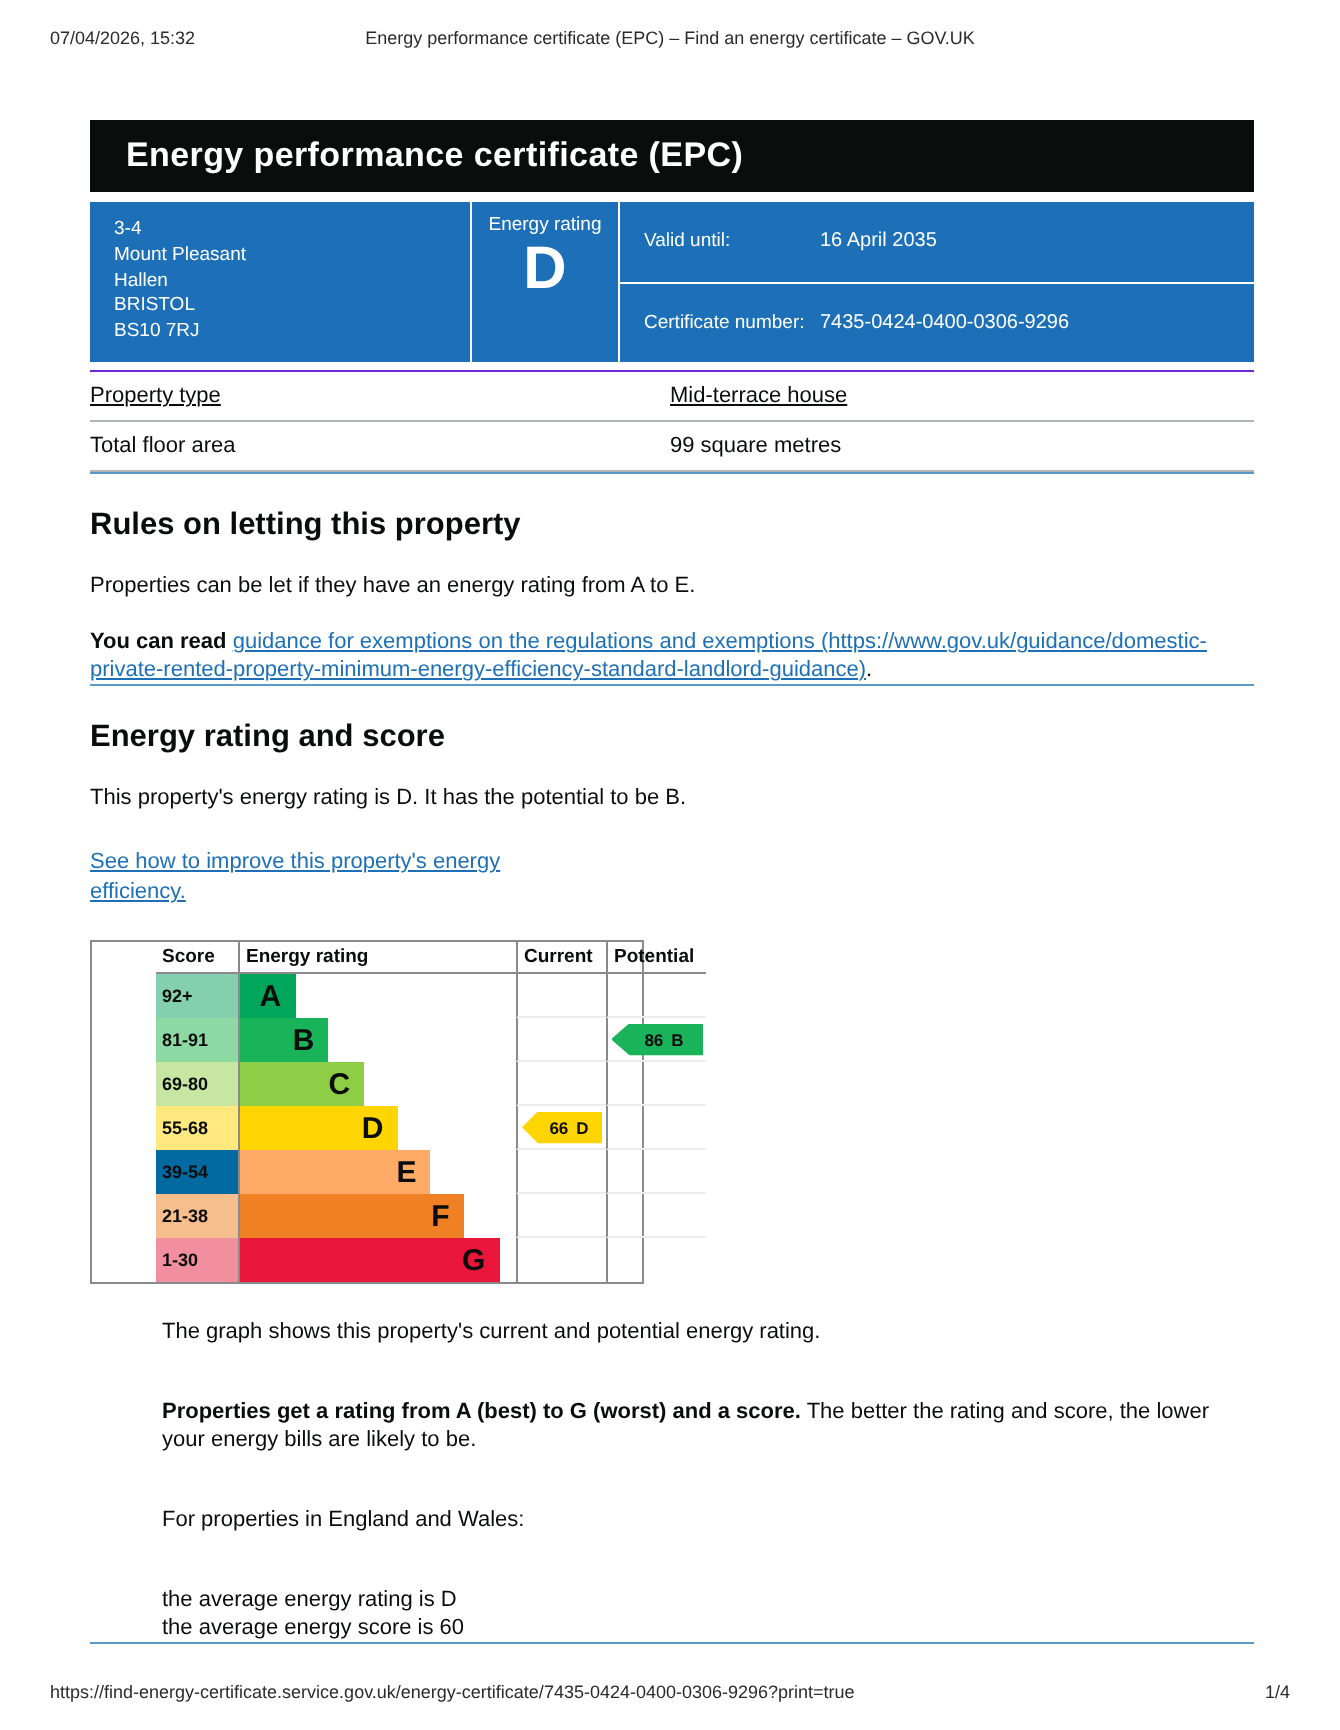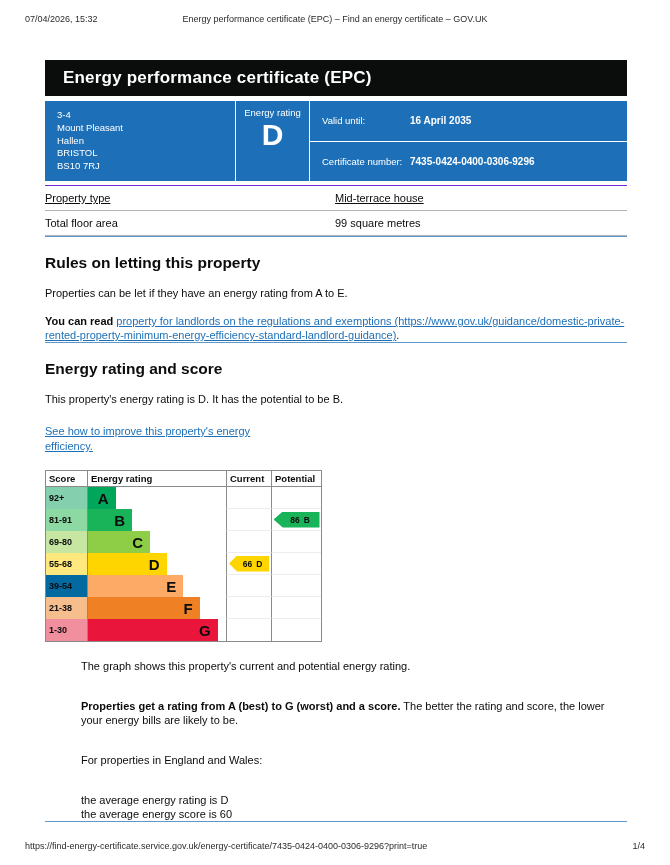--- a/index.html
+++ b/index.html
@@ -23,21 +23,21 @@
   .summary { background:#1d70b8; color:#ffffff; display:flex; margin-top:5px; min-height:75px; }
   .summary .addr { flex:0 0 190px; padding:8px 12px; font-size:9.5px; line-height:1.35; }
   .summary .rating-cell { flex:0 0 75px; border-left:1px solid #ffffff; border-right:1px solid #ffffff;
     text-align:center; padding-top:6px; }
   .summary .rating-cell .lbl { font-size:9.5px; }
   .summary .rating-cell .big { font-size:30px; font-weight:bold; line-height:1.1; }
   .summary .details { flex:1; display:flex; flex-direction:column; }
   .summary .details .drow { flex:1; display:flex; align-items:center; padding:0 12px; }
   .summary .details .drow + .drow { border-top:1px solid #ffffff; }
   .summary .details .dlbl { flex:0 0 88px; font-size:9.5px; }
-  .summary .details .dval { font-size:10px; font-weight:bold; }
+  .summary .details .dval { font-size:10px; font-weight:normal; }
 
   .facts { margin-top:4px; }
   .facts .frow { display:flex; align-items:center; padding:6px 0; border-bottom:1px solid #b1b4b6; font-size:11px; }
   .facts .frow:first-child { border-top:1px solid #6d28d9;text-decoration:underline; }
   .facts .flbl { flex:0 0 290px; }
 
   hr.sect { border:none; border-top:1px solid #5e97c9; margin:0; }
   .hr1 { margin-top:12px; }
   .hr2 { margin-top:14px; }
   .hr3 { margin-top:9px; }
@@ -49,21 +49,21 @@
 
   .two-col { display:flex; margin-top:0;flex-direction:column; }
   .col-left { flex:0 0 277px; }
   .col-right { flex:1; margin-left:36px; padding-top:4px; }
   .col-right p.body { margin-top:13px; }
   .col-right p.gap { margin-top:26px; }
   .link-para { font-size:11px; line-height:15px; margin-top:18px; width:250px; }
 
   
   .chart { width:277px; margin-top:16px; border:1px solid #8a8a8a;
-    display:grid; grid-template-columns:41px 139px 45px 50px; }
+    display:grid; grid-template-columns:41px 139px 45px 50px;padding-left:32px; }
   .hcell { font-size:9.5px; font-weight:bold; padding:2px 3px; border-bottom:1px solid #8a8a8a; white-space:nowrap; }
   .vb { border-left:1px solid #8a8a8a; }
   .score-cell { height:22px; display:flex; align-items:center; padding-left:3px;
     font-size:9px; font-weight:bold; }
   .band-cell { height:22px; border-left:1px solid #8a8a8a; }
   .bar { height:100%; display:flex; align-items:center; justify-content:flex-end; padding-right:7px; }
   .bar .letter { font-size:15px; font-weight:bold; color:#0b0c0c; }
   .mcell { height:22px; border-left:1px solid #8a8a8a; display:flex; align-items:center; justify-content:center; }
   .mcell.rowline { border-bottom:1px solid #ececec;align-items:center; }
   .arrow { height:16px; display:flex; align-items:center; justify-content:center;
@@ -116,21 +116,21 @@
       <span class="flbl">Total floor area</span>
       <span>99 square metres</span>
     </div>
   </div>
 
   <hr class="sect hr1">
 
   <div>
     <h2>Rules on letting this property</h2>
     <p class="body">Properties can be let if they have an energy rating from A to E.</p>
-    <p class="body"><span class="bold">You can read </span><a class="lnk">property for landlords on the regulations and exemptions (https://www.gov.uk/guidance/domestic-private-rented-property-minimum-energy-efficiency-standard-landlord-guidance)</a><span>.</span></p>
+    <p class="body"><span class="bold">You can read </span><a class="lnk">guidance for exemptions on the regulations and exemptions (https://www.gov.uk/guidance/domestic-private-rented-property-minimum-energy-efficiency-standard-landlord-guidance)</a><span>.</span></p>
   </div>
 
   <hr class="sect hr2">
 
   <div class="two-col">
     <div class="col-left">
       <h2>Energy rating and score</h2>
       <p class="body">This property's energy rating is D. It has the potential to be B.</p>
       <p class="link-para"><a class="lnk">See how to improve this property's energy efficiency.</a></p>
       <div class="chart">

